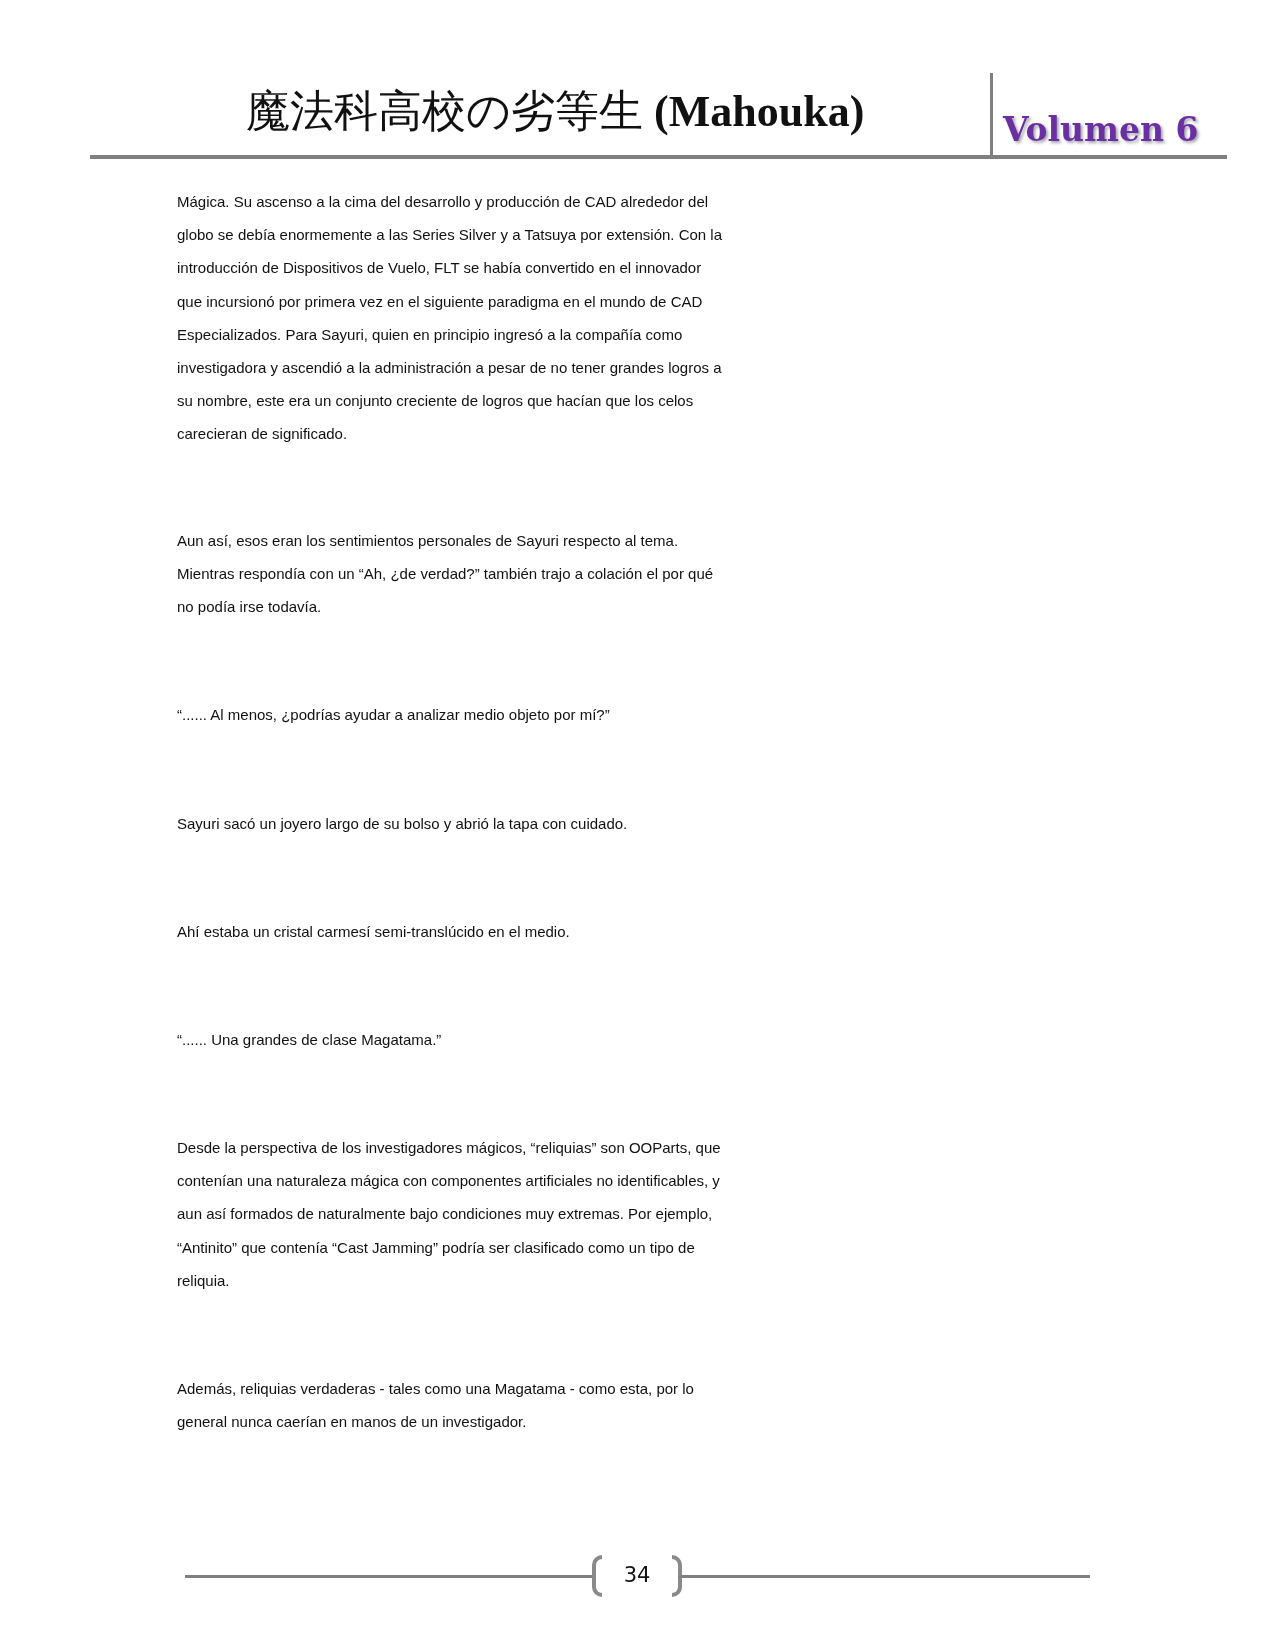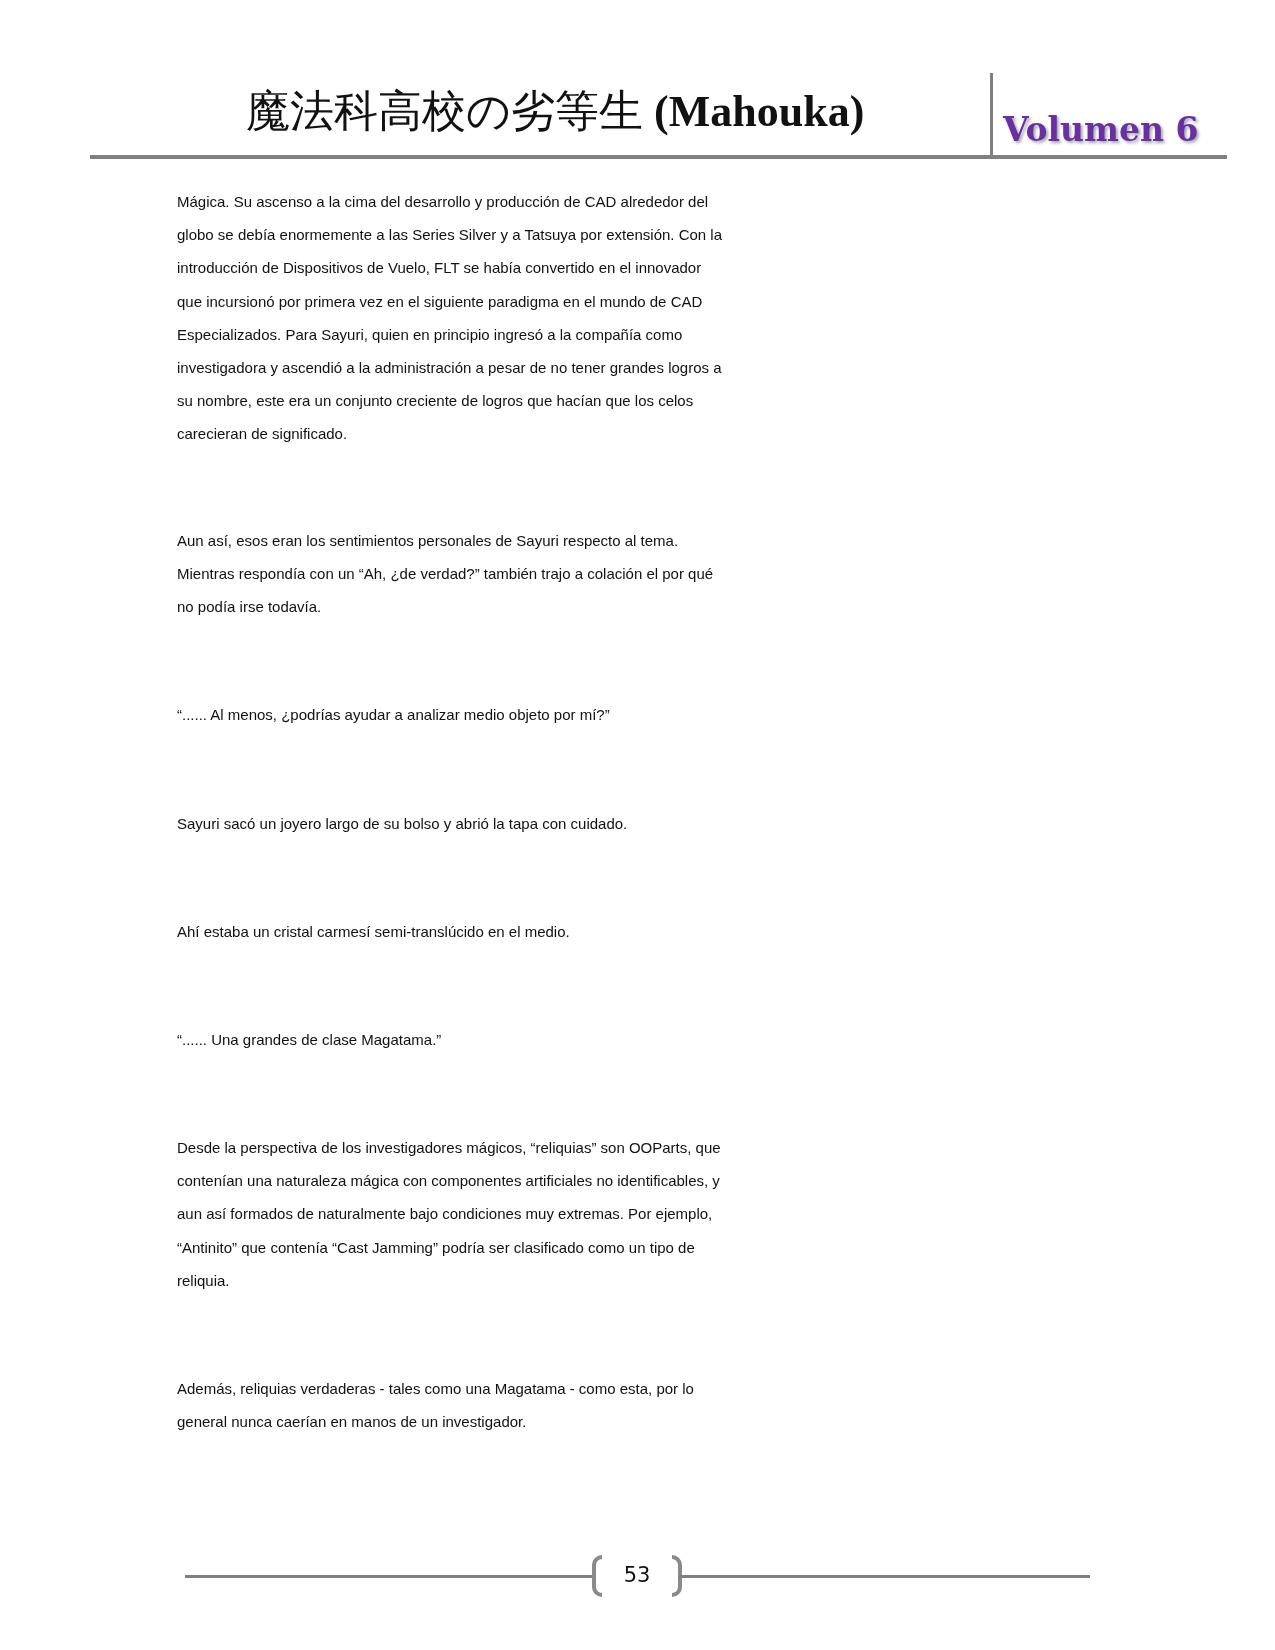--- a/index.html
+++ b/index.html
@@ -87,17 +87,17 @@
   <p class="para" style="top:1372px;">Además, reliquias verdaderas - tales como una Magatama - como esta, por lo
 general nunca caerían en manos de un investigador.</p>
   <p class="para" style="top:1131px;">Desde la perspectiva de los investigadores mágicos, “reliquias” son OOParts, que
 contenían una naturaleza mágica con componentes artificiales no identificables, y
 aun así formados de naturalmente bajo condiciones muy extremas. Por ejemplo,
 “Antinito” que contenía “Cast Jamming” podría ser clasificado como un tipo de
 reliquia.</p>
 
   <div class="footer-rule left"></div>
   <div class="bracket left"></div>
-  <div class="page-number">53</div>
+  <div class="page-number">34</div>
   <div class="bracket right"></div>
   <div class="footer-rule right"></div>
 
 </div>
 
 </body></html>

